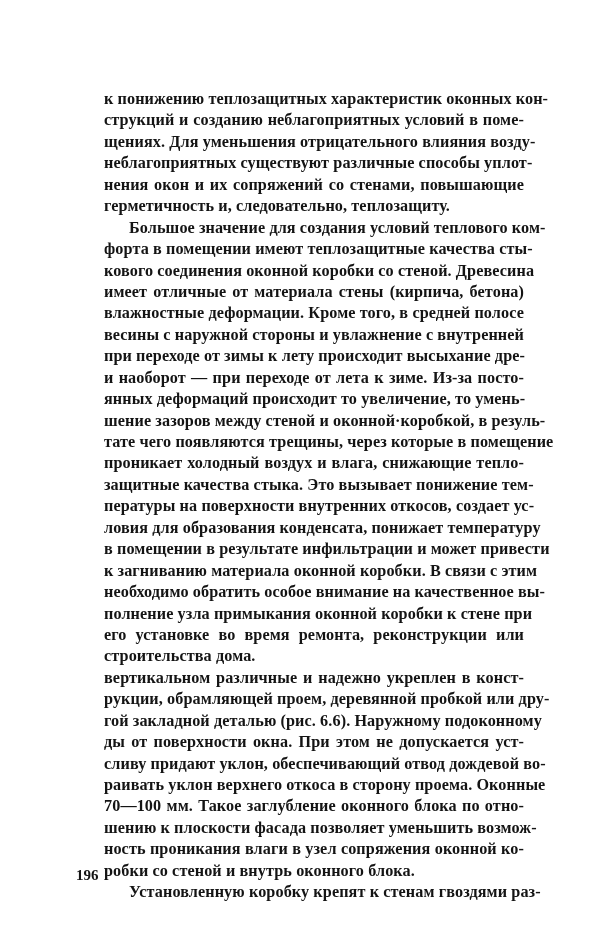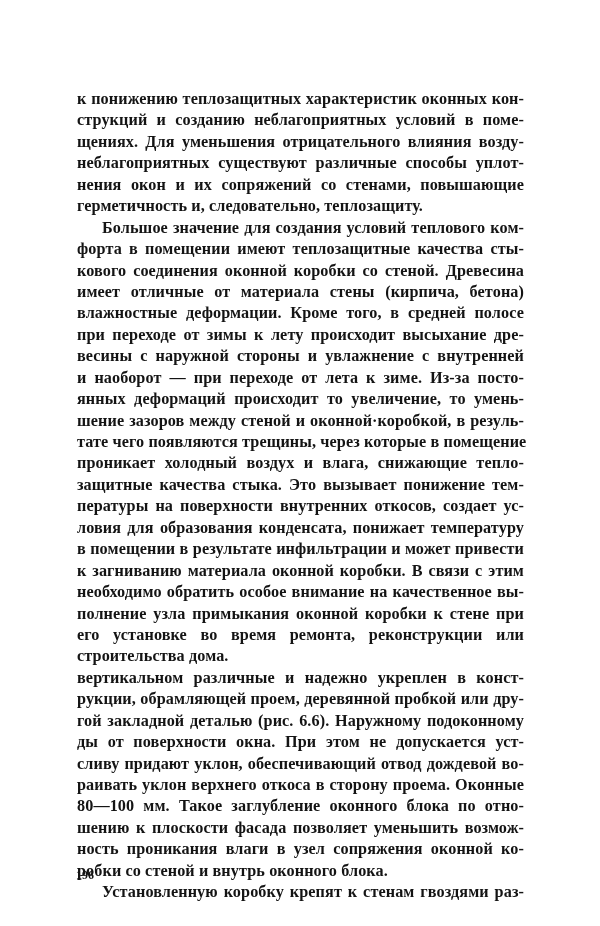--- a/index.html
+++ b/index.html
@@ -4,26 +4,26 @@
   <style>
     html, body { margin: 0; padding: 0; }
     body {
       width: 600px; height: 926px; background: #ffffff; position: relative; overflow: hidden;
       font-family: "Liberation Serif", "DejaVu Serif", serif; color: #141414;
     }
     .page { position: absolute; left: 77px; top: 89px; width: 447px; }
     .line {
       display: block; height: 21.45px; line-height: 21.45px; font-size: 16.2px;
       white-space: nowrap; text-align: justify; text-align-last: justify;
-      font-weight: bold; letter-spacing: 0.1px;
+      font-weight: bold; letter-spacing: 0.1px; margin-left: 27px;
     }
     .line.last { text-align-last: left; }
     .line.indent { padding-left: 25px; }
     .pagenum {
-      position: absolute; left: 76px; top: 866px; font-size: 12px; font-weight: bold;
+      position: absolute; left: 76px; top: 866px; font-size: 15px; font-weight: bold;
       line-height: 18px;
     }
   </style>
 </head>
 <body>
 
 <div class="page">
   <div>
     <span class="line">к понижению теплозащитных характеристик оконных кон-</span>
     <span class="line">струкций и созданию неблагоприятных условий в поме-</span>
@@ -31,22 +31,22 @@
     <span class="line">неблагоприятных существуют различные способы уплот-</span>
     <span class="line">нения окон и их сопряжений со стенами, повышающие</span>
     <span class="line last">герметичность и, следовательно, теплозащиту.</span>
   </div>
   <div>
     <span class="line indent">Большое значение для создания условий теплового ком-</span>
     <span class="line">форта в помещении имеют теплозащитные качества сты-</span>
     <span class="line">кового соединения оконной коробки со стеной. Древесина</span>
     <span class="line">имеет отличные от материала стены (кирпича, бетона)</span>
     <span class="line">влажностные деформации. Кроме того, в средней полосе</span>
+    <span class="line">весины с наружной стороны и увлажнение с внутренней</span>
     <span class="line">при переходе от зимы к лету происходит высыхание дре-</span>
-    <span class="line">весины с наружной стороны и увлажнение с внутренней</span>
     <span class="line">и наоборот — при переходе от лета к зиме. Из-за посто-</span>
     <span class="line">янных деформаций происходит то увеличение, то умень-</span>
     <span class="line">шение зазоров между стеной и оконной·коробкой, в резуль-</span>
     <span class="line">тате чего появляются трещины, через которые в помещение</span>
     <span class="line">проникает холодный воздух и влага, снижающие тепло-</span>
     <span class="line">защитные качества стыка. Это вызывает понижение тем-</span>
     <span class="line">пературы на поверхности внутренних откосов, создает ус-</span>
     <span class="line">ловия для образования конденсата, понижает температуру</span>
     <span class="line">в помещении в результате инфильтрации и может привести</span>
     <span class="line">к загниванию материала оконной коробки. В связи с этим</span>
@@ -55,21 +55,21 @@
     <span class="line">его установке во время ремонта, реконструкции или</span>
     <span class="line last">строительства дома.</span>
   </div>
   <div>
     <span class="line">вертикальном различные и надежно укреплен в конст-</span>
     <span class="line">рукции, обрамляющей проем, деревянной пробкой или дру-</span>
     <span class="line">гой закладной деталью (рис. 6.6). Наружному подоконному</span>
     <span class="line">ды от поверхности окна. При этом не допускается уст-</span>
     <span class="line">сливу придают уклон, обеспечивающий отвод дождевой во-</span>
     <span class="line">раивать уклон верхнего откоса в сторону проема. Оконные</span>
-    <span class="line">80—100 мм. Такое заглубление оконного блока по отно-</span>
+    <span class="line">70—100 мм. Такое заглубление оконного блока по отно-</span>
     <span class="line">шению к плоскости фасада позволяет уменьшить возмож-</span>
     <span class="line">ность проникания влаги в узел сопряжения оконной ко-</span>
     <span class="line last">робки со стеной и внутрь оконного блока.</span>
   </div>
   <div>
     <span class="line indent">Установленную коробку крепят к стенам гвоздями раз-</span>
 
   </div>
 </div>
 

